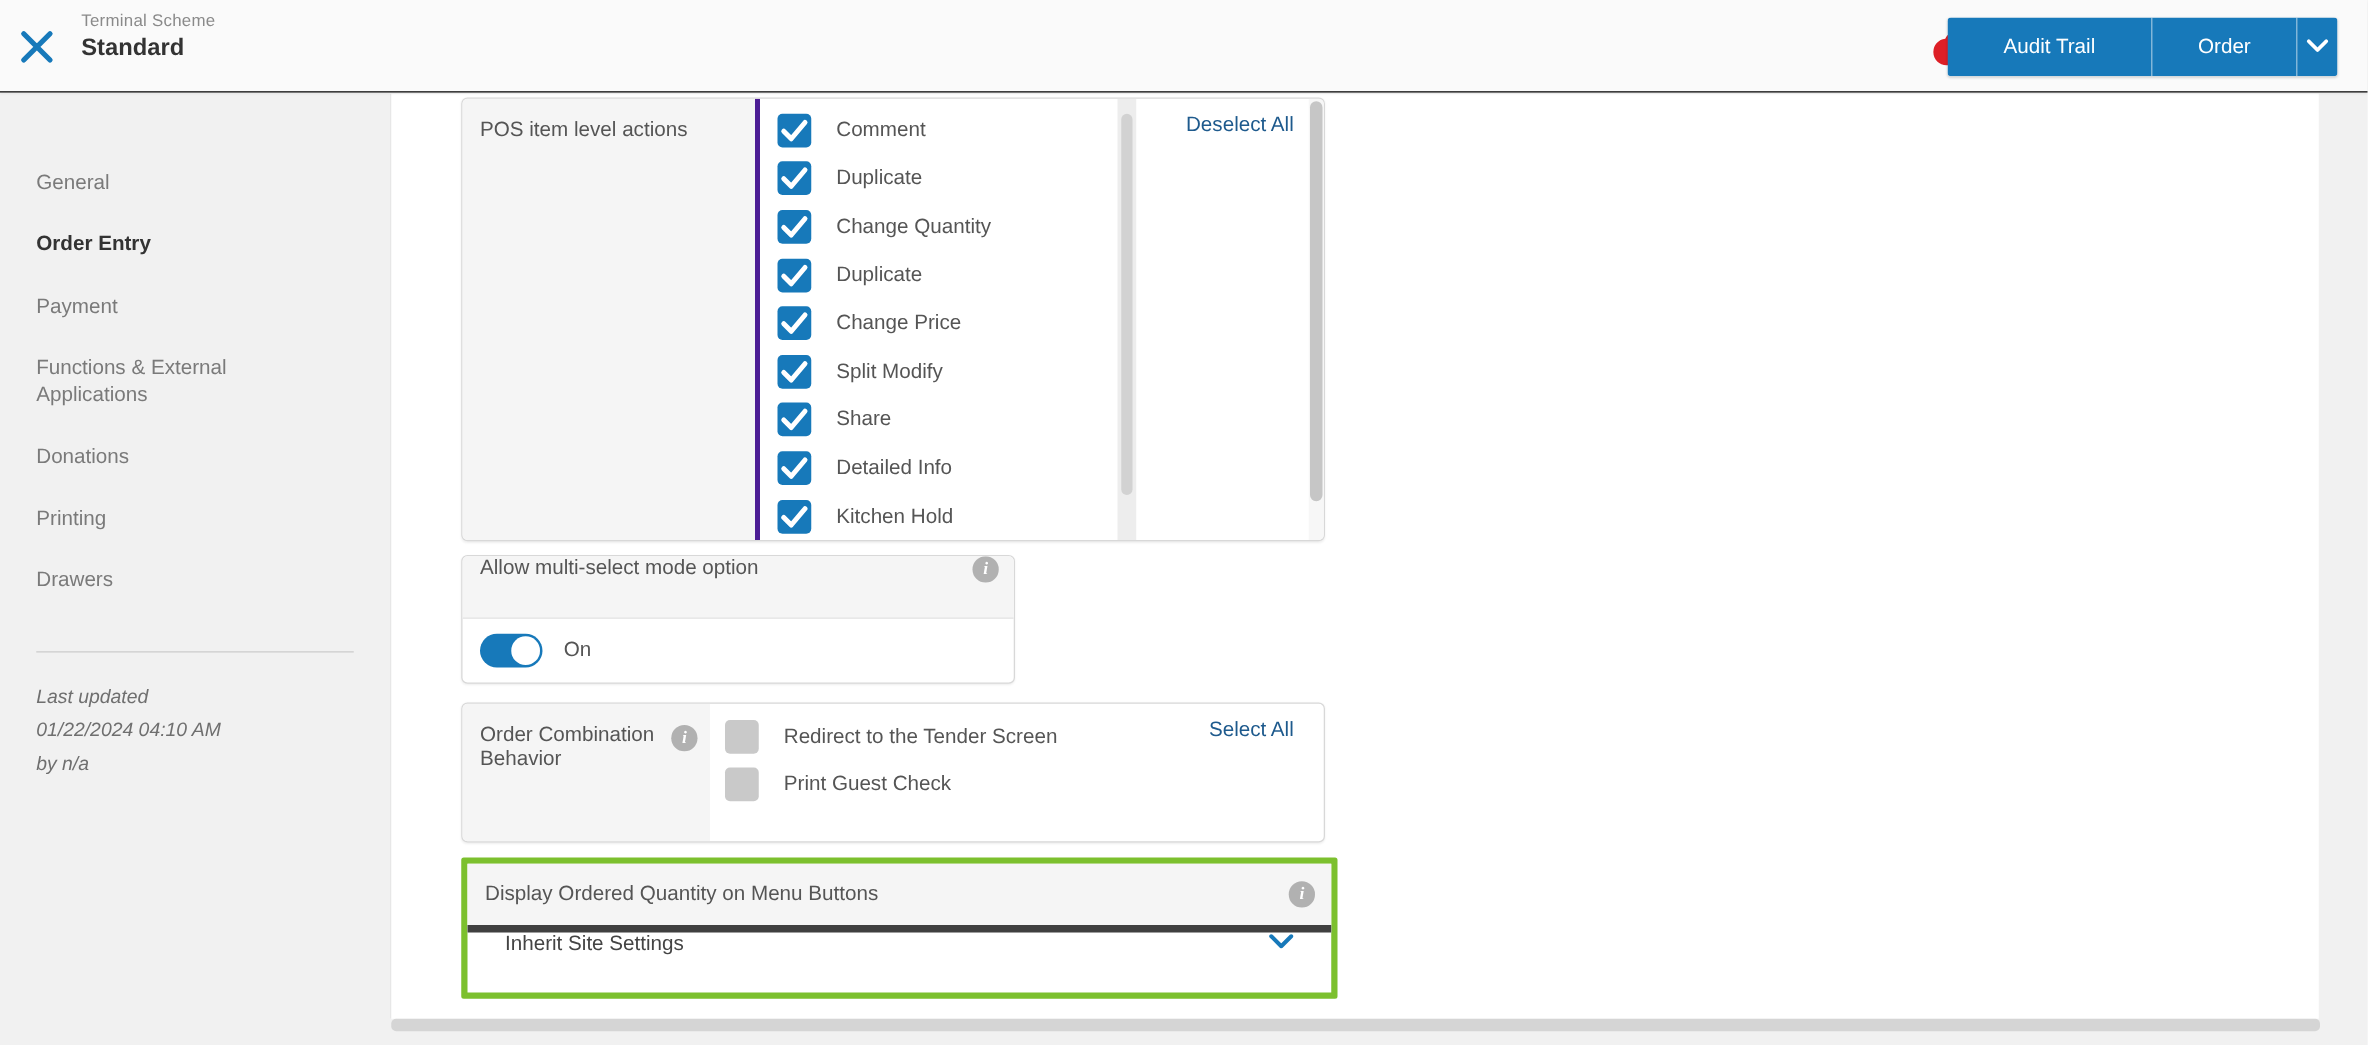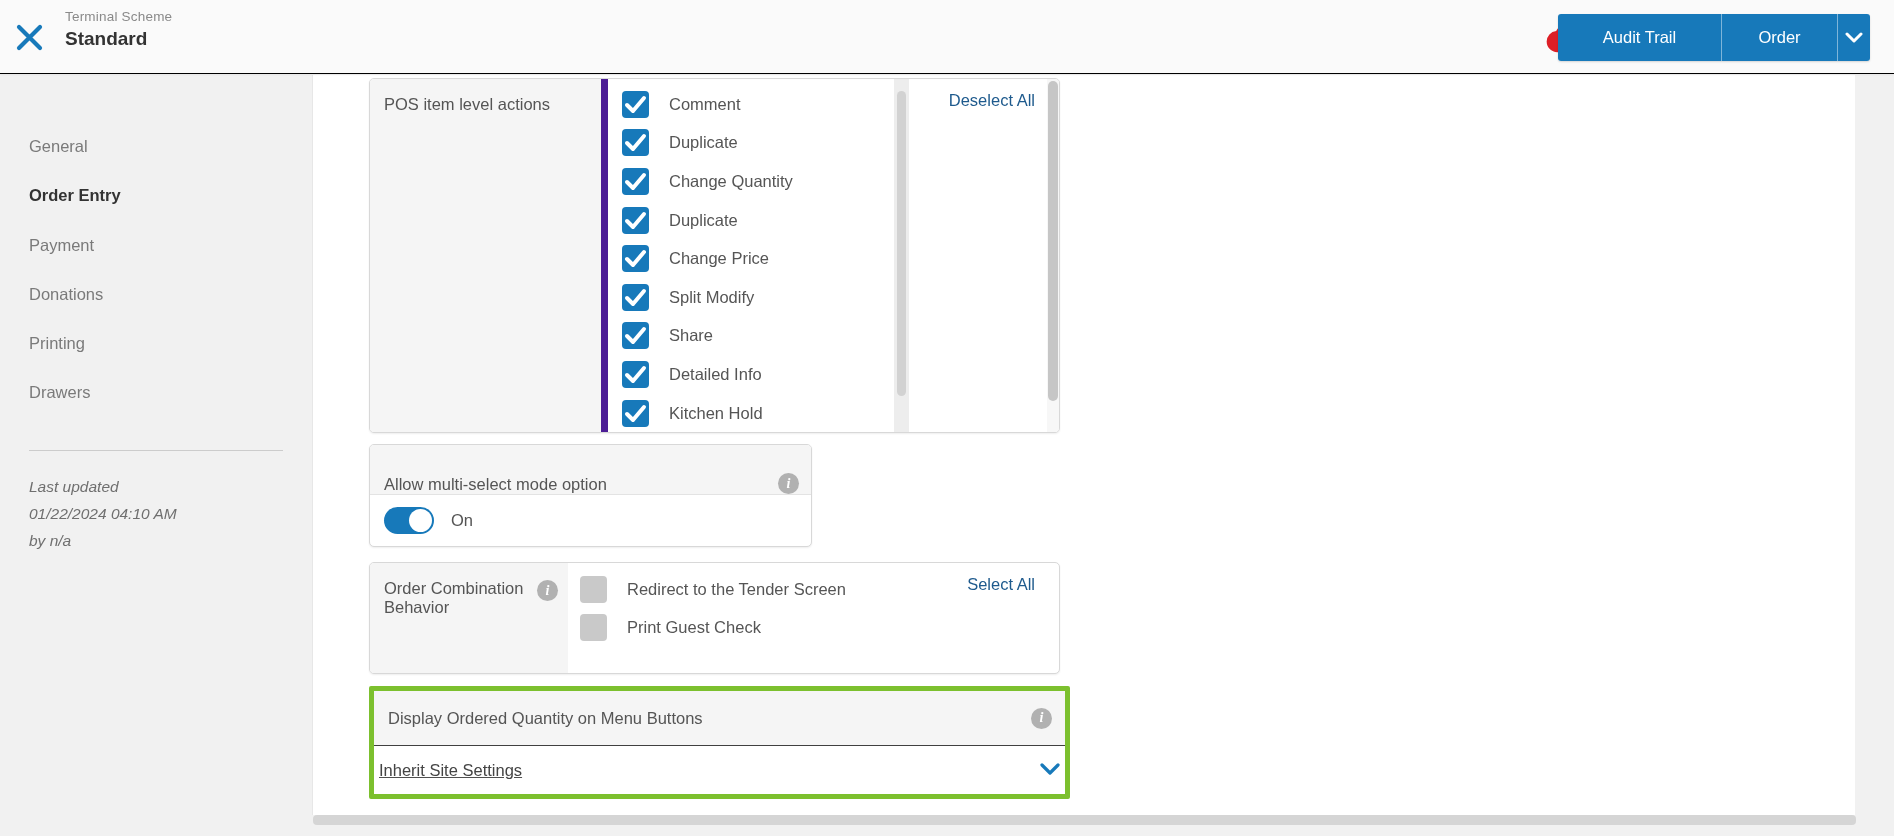--- a/index.html
+++ b/index.html
@@ -37,65 +37,65 @@
     background:#fff; border-left:1px solid #e7e7e7; padding:3px 0 0 56px; }
   .hscrollbar { position:absolute; left:313px; top:815px; width:1543px; height:10px;
     background:#d5d5d5; border-radius:4px; }
 
   .panel { border:1px solid #d8d8d8; border-radius:5px; background:#fff;
     box-shadow:0 1px 2px rgba(0,0,0,.07); overflow:hidden; }
 
   
   .p1 { width:691px; height:355px; display:flex; }
   .p1-label { width:238px; background:#f5f5f5; padding:16px 10px 0 14px;
-    font-size:16.5px; color:#555; border-right:7px solid #4c1d95; }
+    font-size:16.5px; color:#555; border-right:4px solid #4c1d95; }
   .p1-list { width:286px; padding-top:6px; }
   .opt-row { height:38.6px; display:flex; align-items:center; padding-left:14px; }
   .opt-label { font-size:16.5px; color:#555; margin-left:20px; white-space:nowrap; }
   .cbx { width:27px; height:27px; border-radius:4px; background:#1779ba; flex:0 0 27px;
     display:flex; align-items:center; justify-content:center; cursor:pointer; }
   .cbx.unchecked { background:#c9c9c9; }
   .vscroll-inner { width:15px; background:#ededed; position:relative; }
   .vscroll-inner .thumb { position:absolute; left:3px; top:12px; width:9px; height:305px;
     background:#d2d2d2; border-radius:5px; }
   .p1-right { flex:1; position:relative; }
   .link { color:#1e5a8d; font-size:16.5px; cursor:pointer; white-space:nowrap; }
   .p1-link { position:absolute; top:12px; right:12px; }
   .vscroll-outer { width:12px; background:#f7f7f7; position:relative; }
   .vscroll-outer .thumb { position:absolute; left:1px; top:2px; width:10px; height:320px;
     background:#c6c6c6; border-radius:6px; }
 
   
   .p2 { width:443px; margin-top:11px; }
   .p2-head { height:50px; background:#f5f5f5; border-bottom:1px solid #e3e3e3;
-    display:flex; align-items:flex-end; padding:0 12px 0 14px; }
+    display:flex; align-items:flex-start; padding:0 12px 0 14px; }
   .p2-head-label { font-size:16.5px; color:#555; flex:1; }
   .p2-body { height:51px; display:flex; align-items:center; padding-left:14px; }
   .info { width:21px; height:21px; border-radius:50%; background:#b1b1b1; color:#fff;
     font-family:"Liberation Serif", serif; font-style:italic; font-weight:bold; font-size:14px;
     display:flex; align-items:center; justify-content:center; cursor:pointer; flex:0 0 21px; }
   .toggle { width:50px; height:27px; border-radius:14px; background:#1779ba; position:relative; cursor:pointer; }
   .toggle .knob { position:absolute; right:2px; top:2px; width:23px; height:23px;
     border-radius:50%; background:#fff; }
   .toggle-label { font-size:16.5px; color:#555; margin-left:17px; }
 
   
   .p3 { width:691px; height:112px; margin-top:15px; display:flex; position:relative; }
   .p3-label { width:198px; background:#f5f5f5; padding:16px 10px 0 14px;
     font-size:16.5px; color:#555; display:flex; align-items:flex-start; gap:10px; }
   .p3-rows { padding:7px 0 0 12px; }
   .p3 .opt-row { padding-left:0; }
   .p3-link { position:absolute; top:12px; right:24px; }
 
   
   .p4-wrap { width:701px; margin-top:12px; border:5px solid #7cc02e; border-radius:2px; background:#fff; }
-  .p4-head { height:55px; background:#f5f5f5; border-bottom:1px solid #404040;
+  .p4-head { height:55px; background:#f5f5f5; border-bottom:6px solid #404040;
     display:flex; align-items:center; padding:0 13px 0 14px; }
   .p4-head-label { font-size:16.5px; color:#555; flex:1; }
-  .p4-body { height:48px; display:flex; align-items:center; padding:0 5px; cursor:pointer;text-decoration:underline; }
+  .p4-body { height:48px; display:flex; align-items:flex-start; padding:0 30px; cursor:pointer; }
   .p4-value { font-size:16.5px; color:#444; flex:1; }
 </style>
 </head>
 <body>
 
 <div class="header">
   <div class="close-btn">
     <svg width="27" height="27" viewBox="0 0 27 27">
         <path d="M3 3 L24 24 M24 3 L3 24" stroke="#1779ba" stroke-width="4.2" stroke-linecap="round"></path>
       </svg>
@@ -120,20 +120,21 @@
           </svg>
       </span>
     </button>
   </div>
 </div>
 
 <div class="sidebar">
   <div class="nav-item">General</div>
   <div class="nav-item active">Order Entry</div>
   <div class="nav-item">Payment</div>
+  <div class="nav-item" style="width:160px;">Functions &amp; External Applications</div>
   <div class="nav-item">Donations</div>
   <div class="nav-item">Printing</div>
   <div class="nav-item">Drawers</div>
   <hr class="side-divider">
   <div class="meta">
     <div>Last updated</div>
     <div>01/22/2024 04:10 AM</div>
     <div>by n/a</div>
   </div>
 </div>

